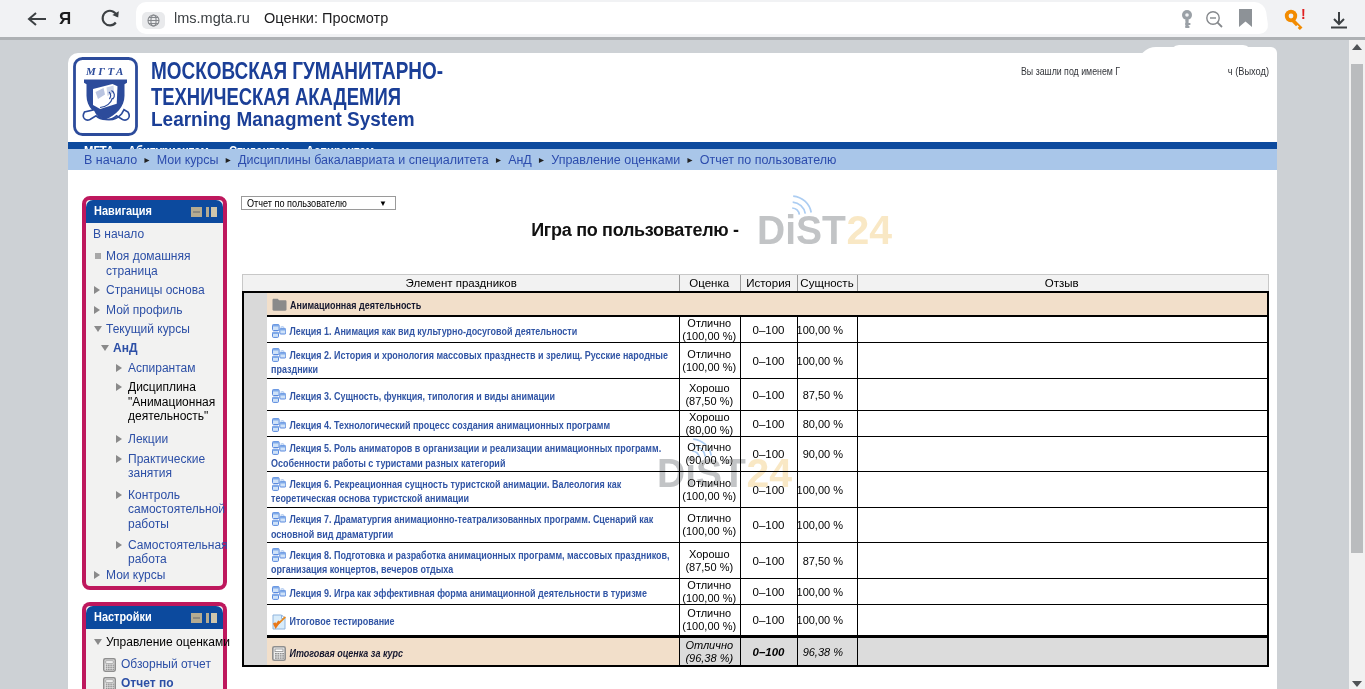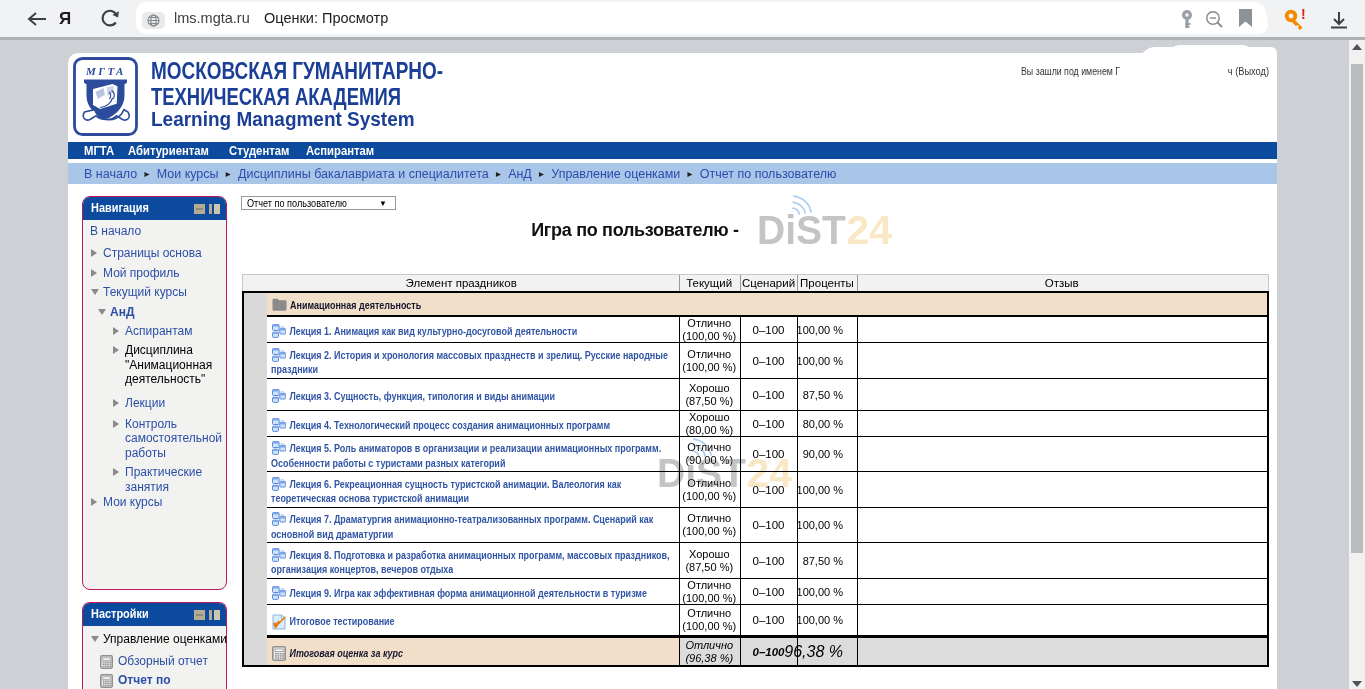--- a/index.html
+++ b/index.html
@@ -18,25 +18,25 @@
 #scrollthumb { position:absolute; left:1351px; top:64px; width:12px; height:489px; background:#babcbe; }
 .sarrow { position:absolute; left:1352px; width:0; height:0; border-left:5px solid transparent; border-right:5px solid transparent; }
 #page { position:absolute; left:68px; top:53px; width:1209px; height:636px; background:#fff; border-radius:10px 10px 0 0; }
 #loggedin { position:absolute; left:1021px; top:65px; font-size:11px; color:#33353a; transform:scaleX(0.80); transform-origin:0 0; white-space:nowrap; }
 #blob { position:absolute; left:1138px; top:47px; width:139px; height:50px; background:#fff; border-radius:18px 6px 0 0; }
 #blob2 { position:absolute; left:1170px; top:45px; width:82px; height:20px; background:#fff; border-radius:9px; }
 #logout { position:absolute; right:96px; top:65px; font-size:11px; color:#33353a; z-index:5; transform:scaleX(0.84); transform-origin:100% 0; white-space:nowrap; }
 .htl { position:absolute; color:#1b3f97; font-weight:bold; white-space:nowrap; transform-origin:0 0; }
 #navbar { position:absolute; left:68px; top:142px; width:1209px; height:17px; background:#0c4a9e; color:#fff; font-size:12px; font-weight:bold; }
 #navbar span { position:absolute; top:2px; transform:scaleX(0.94); transform-origin:0 0; white-space:nowrap; }
-#crumb { position:absolute; left:68px; top:163px; width:1209px; height:21px; background:#a9c6e9; font-size:12.5px; }
+#crumb { position:absolute; left:68px; top:149px; width:1209px; height:21px; background:#a9c6e9; font-size:12.5px; }
 #crumb .inner { position:absolute; left:16px; top:3.5px; color:#2c4cad; white-space:nowrap; }
 #crumb a { color:#2c4cad; text-decoration:none; }
 #crumb b.sep { color:#222; font-size:8.5px; font-weight:normal; padding:0 5.5px; position:relative; top:-1px; }
-.block { position:absolute; left:82px; width:145px; background:#f2f2f1; border:1px solid #be185d; border-radius:8px; }
+.block { position:absolute; left:82px; width:145px; background:#f2f2f1; border:4px solid #be185d; border-radius:8px; }
 .blockhdr { height:23px; background:#0c4a9e; border-radius:7px 7px 0 0; color:#fff; font-weight:bold; font-size:12px; padding:4px 0 0 8px; position:relative; }
 .blockhdr em { font-style:normal; display:inline-block; transform:scaleX(0.91); transform-origin:0 0; }
 .blockhdr .ic { position:absolute; top:7px; width:11px; height:10px; }
 .blockbody { padding:3px 2px 8px 2px; font-size:12px; color:#000; }
 .blockbody a { color:#2c4fa6; text-decoration:none; }
 ul.nav0 { list-style:none; }
 ul.nav0 li { position:relative; line-height:14.4px; margin:5px 0; padding-left:18px; }
 ul.nav0 li .tri { position:absolute; left:6px; top:3px; width:0; height:0; }
 .tri-r { border-top:4px solid transparent; border-bottom:4px solid transparent; border-left:6px solid #8a8a8a; }
 .tri-d { border-left:4px solid transparent; border-right:4px solid transparent; border-top:6px solid #8a8a8a; }
@@ -145,29 +145,31 @@
         <rect x="2" y="4" width="7" height="2" fill="#8d8a80"></rect>
       </svg>
     <svg class="ic" style="right:6px" width="11" height="10">
         <rect x="0" y="0" width="3" height="10" fill="#b5ab91"></rect>
         <rect x="5" y="0" width="6" height="10" fill="#cfc6ac"></rect>
       </svg>
   </div>
   <div class="blockbody">
     <ul class="nav0">
       <li style="padding-left:5px;margin-top:1px;margin-bottom:8px"><a>В начало</a></li>
+      <li><span class="sqb"></span><a>Моя домашняя страница</a></li>
       <li><span class="tri tri-r"></span><a>Страницы основа</a></li>
       <li><span class="tri tri-r"></span><a>Мой профиль</a></li>
       <li><span class="tri tri-d" style="top:4px"></span><a>Текущий курсы</a></li>
       <li style="padding-left:25px"><span class="tri tri-d" style="top:4px;left:13px"></span><a style="font-weight:bold">АнД</a></li>
       <li style="padding-left:40px"><span class="tri tri-r" style="left:28px"></span><a>Аспирантам</a></li>
       <li style="padding-left:40px"><span class="tri tri-r" style="left:28px"></span><span>Дисциплина "Анимационная деятельность"</span></li>
       <li style="padding-left:40px;margin-top:9px"><span class="tri tri-r" style="left:28px"></span><a>Лекции</a></li>
+      <li style="padding-left:40px"><span class="tri tri-r" style="left:28px"></span><a>Практические занятия</a></li>
       <li style="padding-left:40px;margin-top:7px"><span class="tri tri-r" style="left:28px"></span><a>Контроль самостоятельной работы</a></li>
-      <li style="padding-left:40px"><span class="tri tri-r" style="left:28px"></span><a>Практические занятия</a></li>
+      <li style="padding-left:40px;margin-top:7px"><span class="tri tri-r" style="left:28px"></span><a>Самостоятельная работа</a></li>
       <li style="margin-top:-4px"><span class="tri tri-r"></span><a>Мои курсы</a></li>
     </ul>
   </div>
 </div>
 <div class="block" style="top:602px; height:87px; border-bottom:0; border-radius:8px 8px 0 0;">
   <div class="blockhdr"><em>Настройки</em>
     <svg class="ic" style="right:21px" width="11" height="10">
         <rect x="0" y="0" width="11" height="10" fill="#b5ab91"></rect>
         <rect x="2" y="4" width="7" height="2" fill="#8d8a80"></rect>
       </svg>
@@ -223,23 +225,23 @@
     <span class="a">▼</span>
   </div>
 <div id="h2">Игра по пользователю -</div>
 <div id="tbl">
 <div class="abs" style="left:0px;top:0px;width:1026.5px;height:17px;background:#f2f2f2;border:1px solid #c8c8c8;border-bottom:0;"></div>
 <div class="abs" style="left:436.5px;top:1px;width:1px;height:16px;background:#9a9a9a;"></div>
 <div class="abs" style="left:498px;top:1px;width:1px;height:16px;background:#9a9a9a;"></div>
 <div class="abs" style="left:555px;top:1px;width:1px;height:16px;background:#9a9a9a;"></div>
 <div class="abs" style="left:615px;top:1px;width:1px;height:16px;background:#9a9a9a;"></div>
 <div class="abs" style="left:69.19999999999999px;top:2.5px;width:300px;text-align:center;font-size:11.5px;color:#000;">Элемент праздников</div>
-<div class="abs" style="left:317.2px;top:2.5px;width:300px;text-align:center;font-size:11.5px;color:#000;">Текущий</div>
-<div class="abs" style="left:376.5px;top:2.5px;width:300px;text-align:center;font-size:11.5px;color:#000;">Сценарий</div>
-<div class="abs" style="left:435.0px;top:2.5px;width:300px;text-align:center;font-size:11.5px;color:#000;">Проценты</div>
+<div class="abs" style="left:317.2px;top:2.5px;width:300px;text-align:center;font-size:11.5px;color:#000;">Оценка</div>
+<div class="abs" style="left:376.5px;top:2.5px;width:300px;text-align:center;font-size:11.5px;color:#000;">История</div>
+<div class="abs" style="left:435.0px;top:2.5px;width:300px;text-align:center;font-size:11.5px;color:#000;">Сущность</div>
 <div class="abs" style="left:669.8px;top:2.5px;width:300px;text-align:center;font-size:11.5px;color:#000;">Отзыв</div>
 <div class="abs" style="left:0px;top:17px;width:2px;height:376px;background:#000;"></div>
 <div class="abs" style="left:1024.5px;top:17px;width:2px;height:376px;background:#000;"></div>
 <div class="abs" style="left:0px;top:17px;width:1026.5px;height:2px;background:#000;"></div>
 <div class="abs" style="left:2px;top:19px;width:1022.5px;height:22px;background:#f2dfca;"></div>
 <div class="abs" style="left:0px;top:41px;width:1026.5px;height:2px;background:#000;"></div>
 <div class="abs" style="left:2px;top:43px;width:1022.5px;height:25px;background:#fff;"></div>
 <div class="abs" style="left:0px;top:68px;width:1026.5px;height:1px;background:#000;"></div>
 <div class="abs" style="left:2px;top:69px;width:1022.5px;height:35px;background:#fff;"></div>
 <div class="abs" style="left:0px;top:104px;width:1026.5px;height:1px;background:#000;"></div>
@@ -434,21 +436,21 @@
           <rect x="5.4" y="11.4" width="1.8" height="1.4"></rect>
           <rect x="7.8" y="11.4" width="1.8" height="1.4"></rect>
           <rect x="10.2" y="11.4" width="1.8" height="1.4"></rect>
         </g>
       </svg></div>
 <div class="abs nm" style="left:28.5px;top:371.8px;"><span style="display:inline-block;width:23.7px"></span><span style="font-weight:bold;font-style:italic;color:#15172e;">Итоговая оценка за курс</span></div>
 <div class="abs" style="left:436.5px;top:364px;width:61.5px;height:27px;display:flex;align-items:center;justify-content:center;text-align:center;font-size:11px;line-height:13px;white-space:nowrap;font-style:italic;">
       <div>Отлично<br>(96,38&nbsp;%)</div>
     </div>
 <div class="abs" style="left:498px;top:364px;width:57px;height:27px;display:flex;align-items:center;justify-content:center;font-size:11.5px;font-style:italic;font-weight:bold;">0–100</div>
-<div class="abs" style="left:555px;top:364px;width:46px;height:27px;display:flex;align-items:center;justify-content:flex-end;font-size:16px;white-space:nowrap;font-style:italic;">96,38&nbsp;%</div>
+<div class="abs" style="left:555px;top:364px;width:46px;height:27px;display:flex;align-items:center;justify-content:flex-end;font-size:11px;white-space:nowrap;font-style:italic;">96,38&nbsp;%</div>
 </div>
 <div class="wm" style="left:756.5px;top:206.5px;">
     <span class="d">DiST</span>
     <span class="n">24</span>
     <svg style="left:23.5px;top:-14.5px" width="36" height="26" viewBox="0 0 36 26">
       <g stroke="#accdf2" stroke-width="1.7" fill="none">
         <path d="M12.2 16 A8 8 0 0 1 19.4 22.6"></path>
         <path d="M12.7 10.1 A14 14 0 0 1 25.3 21.6"></path>
         <path d="M13.2 4.1 A20 20 0 0 1 31.2 20.5"></path>
       </g>

